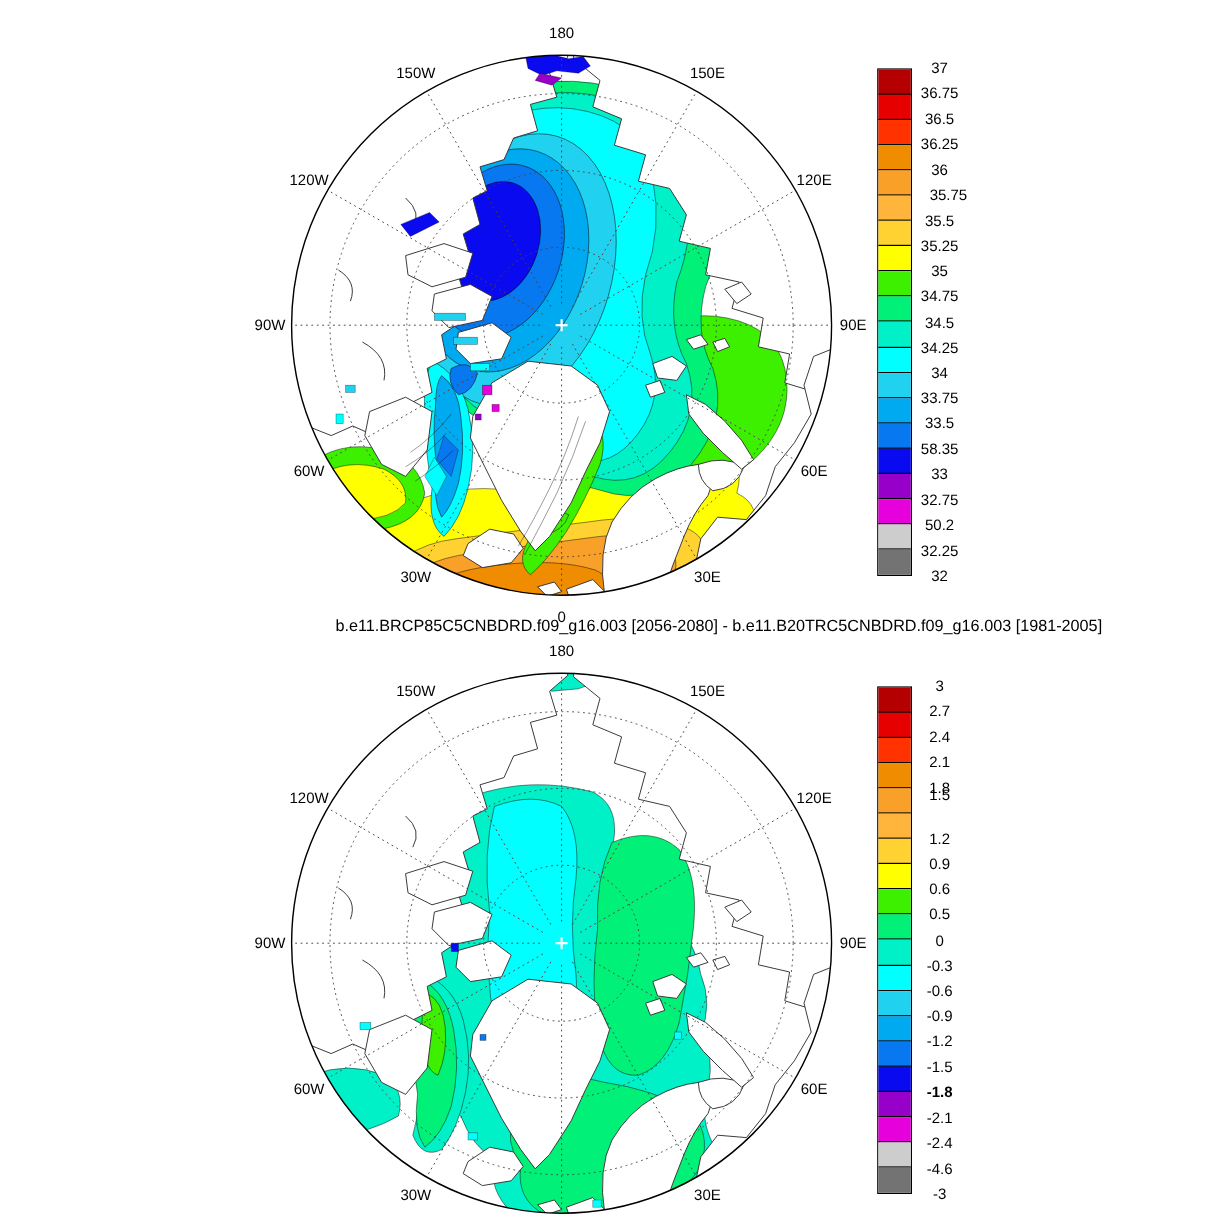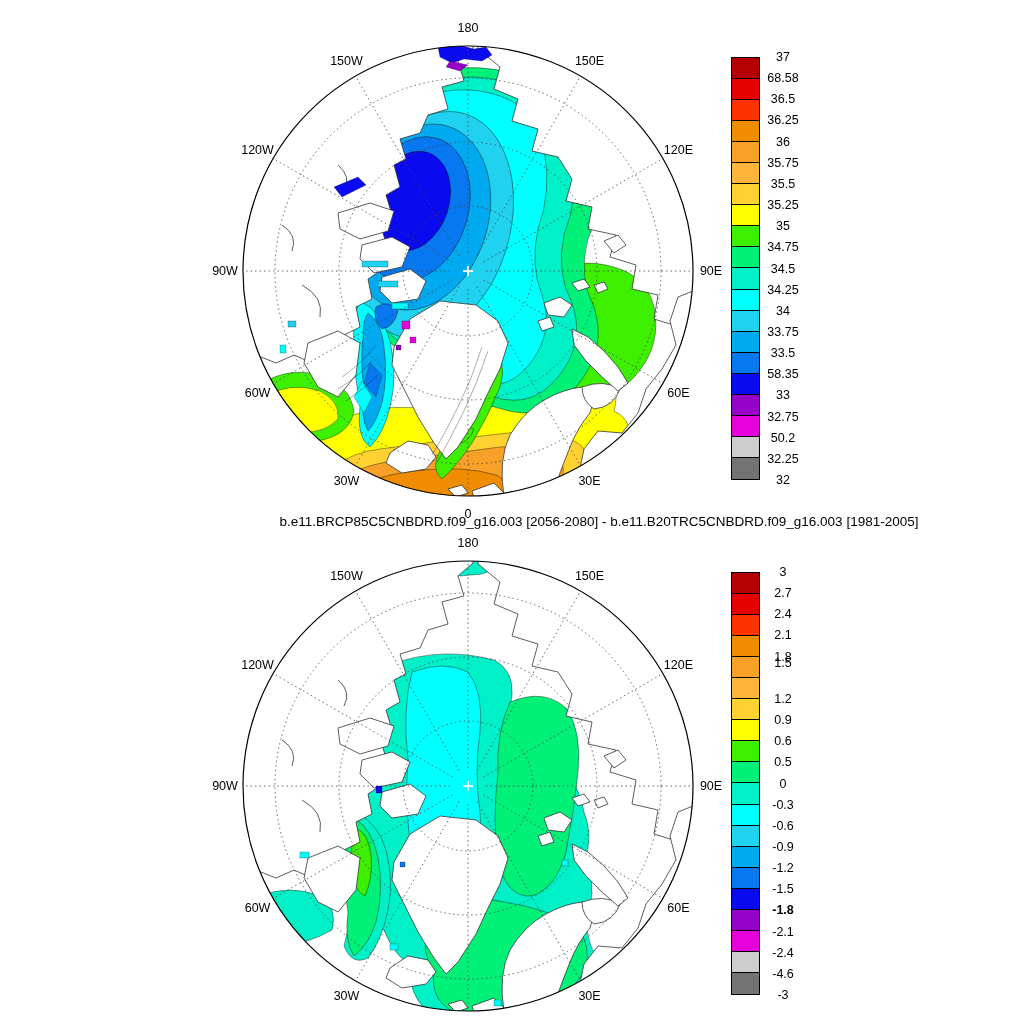--- a/index.html
+++ b/index.html
@@ -154,25 +154,25 @@
         <div class="cbar-cell" style="height: 21.05px; background: rgb(8, 120, 240);"></div>
         <div class="cbar-cell" style="height: 21.05px; background: rgb(10, 10, 240);"></div>
         <div class="cbar-cell" style="height: 21.05px; background: rgb(150, 0, 200);"></div>
         <div class="cbar-cell" style="height: 21.05px; background: rgb(230, 0, 220);"></div>
         <div class="cbar-cell" style="height: 21.05px; background: rgb(205, 205, 205);"></div>
         <div class="cbar-cell" style="height: 21.05px; background: rgb(115, 115, 115);"></div>
       </div>
   </div>
   <div class="cbar-labels" style="left:760px;top:57px;">
       <div class="cbar-label" style="top: 0px;">37</div>
-      <div class="cbar-label" style="top: 21.15px;">68.58</div>
+      <div class="cbar-label" style="top: 21.15px;">36.75</div>
       <div class="cbar-label" style="top: 42.3px;">36.5</div>
       <div class="cbar-label" style="top: 63.45px;">36.25</div>
       <div class="cbar-label" style="top: 84.6px;">36</div>
-      <div class="cbar-label" style="top: 105.75px;">35.75</div>
+      <div class="cbar-label" style="top: 105.75px; text-align: right;">35.75</div>
       <div class="cbar-label" style="top: 126.9px;">35.5</div>
       <div class="cbar-label" style="top: 148.05px;">35.25</div>
       <div class="cbar-label" style="top: 169.2px;">35</div>
       <div class="cbar-label" style="top: 190.35px;">34.75</div>
       <div class="cbar-label" style="top: 211.5px;">34.5</div>
       <div class="cbar-label" style="top: 232.65px;">34.25</div>
       <div class="cbar-label" style="top: 253.8px;">34</div>
       <div class="cbar-label" style="top: 274.95px;">33.75</div>
       <div class="cbar-label" style="top: 296.1px;">33.5</div>
       <div class="cbar-label" style="top: 317.25px;">58.35</div>

